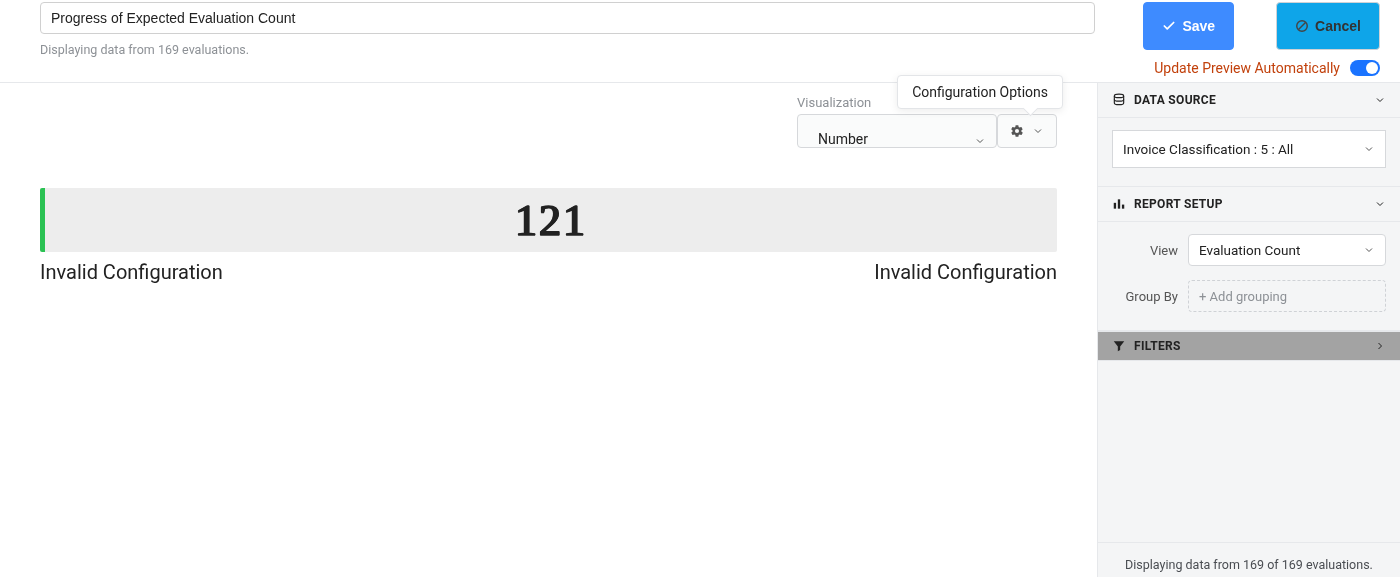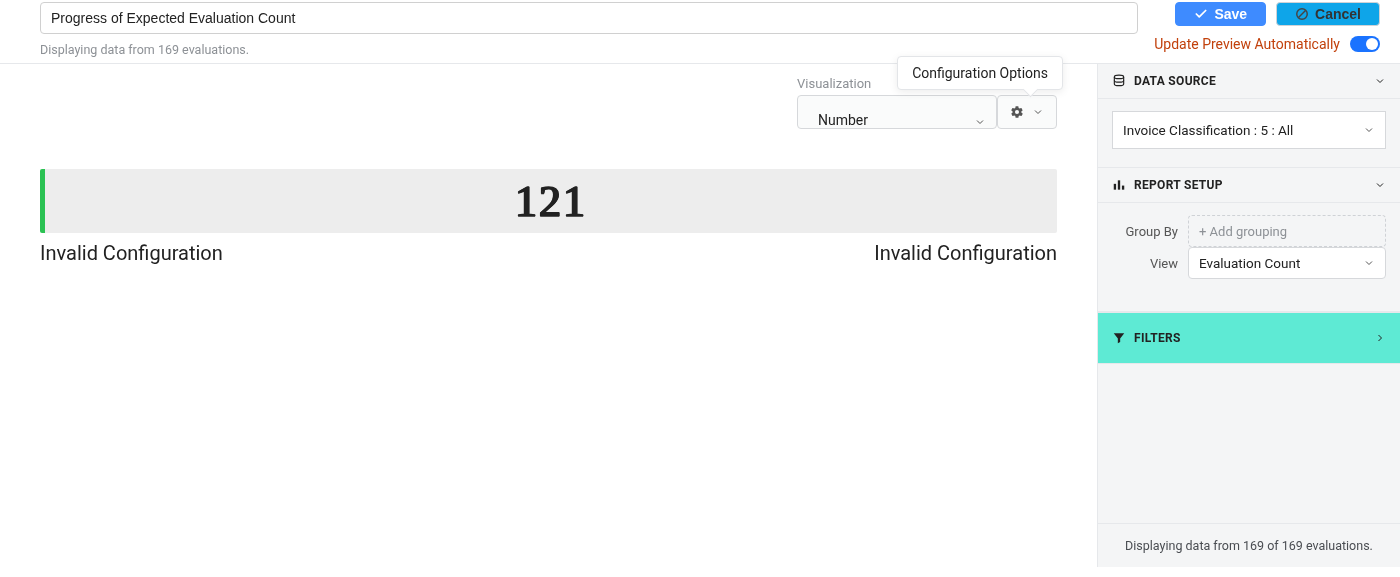--- a/index.html
+++ b/index.html
@@ -23,30 +23,31 @@
     outline: none;
   }
   .subcount {
     font-size: 12.5px;
     color: #8d9196;
     margin-top: 8px;
   }
   .top-actions { display: flex; flex-direction: column; align-items: flex-end; gap: 10px; margin-top: 0; }
   .btn-row { display: flex; gap: 10px; }
   .btn {
-    height: 24px;
+    height: 48px;
     padding: 0 18px;
     border-radius: 4px;
     font-size: 14px;
     font-weight: 600;
     display: inline-flex;
     align-items: center;
     gap: 6px;
     cursor: pointer;
     border: 1px solid transparent;
+    margin-left: 32px;
   }
   .btn-primary { background: #3e8bff; color: #fff; border-color: #3e8bff; }
   .btn-secondary { background: #0ea5e9; color: #333; border-color: #cfd2d6; }
   .auto-row { display: flex; align-items: center; gap: 10px; font-size: 14px; color: #c2410c; }
   .toggle {
     width: 30px; height: 16px; border-radius: 10px; background: #1a73ff; position: relative;
   }
   .toggle::after {
     content: ""; position: absolute; right: 2px; top: 2px; width: 12px; height: 12px; background: #fff; border-radius: 50%;
   }
@@ -109,22 +110,22 @@
   .field-select {
     height: 32px; width: 198px; background: #fff; border: 1px solid #d6d8db; border-radius: 4px;
     display: flex; align-items: center; justify-content: space-between; padding: 0 10px; font-size: 13.5px; color: #222; cursor: pointer;
   }
   .add-grouping {
     height: 32px; width: 198px; border: 1px dashed #cfd2d6; border-radius: 4px; background: transparent;
     display: flex; align-items: center; padding: 0 10px; font-size: 13px; color: #8d9196; cursor: pointer;
   }
   .filters-header {
     display: flex; align-items: center; justify-content: space-between;
-    padding: 18px 14px; font-size: 12px; font-weight: 700; letter-spacing: 0.3px; color: #222;
-    border-top: 1px solid #e6e8eb; border-bottom: 1px solid #e6e8eb; cursor: pointer; background:#5eead4;
+    padding: 7px 14px; font-size: 12px; font-weight: 700; letter-spacing: 0.3px; color: #222;
+    border-top: 1px solid #e6e8eb; border-bottom: 1px solid #e6e8eb; cursor: pointer; background:#a3a3a3;
   }
   .filters-header .left { display: flex; align-items: center; gap: 8px; }
   .sidebar-spacer { flex: 1; }
   .sidebar-footer {
     padding: 14px 0; text-align: center; font-size: 12.5px; color: #4a4d52; border-top: 1px solid #e6e8eb;
   }
 
   svg { display: block; }
   .chev { width: 12px; height: 12px; }
   .icon14 { width: 14px; height: 14px; }
@@ -250,37 +251,37 @@
         </span>
         <span>REPORT SETUP</span>
       </div>
       <span>
         <svg class="chev" viewBox="0 0 24 24" fill="none" stroke="#222" stroke-width="2">
             <polyline points="6 9 12 15 18 9"></polyline>
           </svg>
       </span>
     </div>
     <div class="panel-body">
-      <div class="field-row" style="margin-bottom:0;">
-        <span class="field-label">Group By</span>
-        <div class="add-grouping">
-          <span>+ Add grouping</span>
-        </div>
-      </div>
       <div class="field-row">
         <span class="field-label">View</span>
         <div class="field-select">
           <span>Evaluation Count</span>
           <span>
             <svg class="chev" viewBox="0 0 24 24" fill="none" stroke="#555" stroke-width="2">
                 <polyline points="6 9 12 15 18 9"></polyline>
               </svg>
           </span>
         </div>
       </div>
+      <div class="field-row" style="margin-bottom:0;">
+        <span class="field-label">Group By</span>
+        <div class="add-grouping">
+          <span>+ Add grouping</span>
+        </div>
+      </div>
     </div>
 
     <div class="filters-header">
       <div class="left">
         <span>
           <svg class="icon14" viewBox="0 0 24 24" fill="#222">
               <path d="M3 4h18l-7 9v6l-4 2v-8Z"></path>
             </svg>
         </span>
         <span>FILTERS</span>

